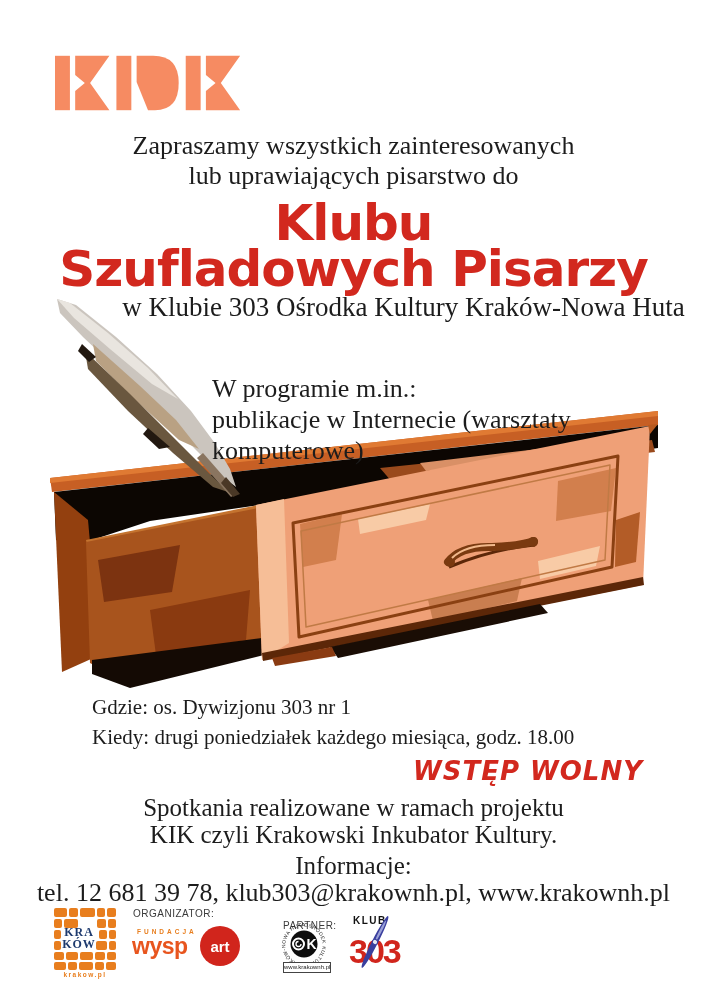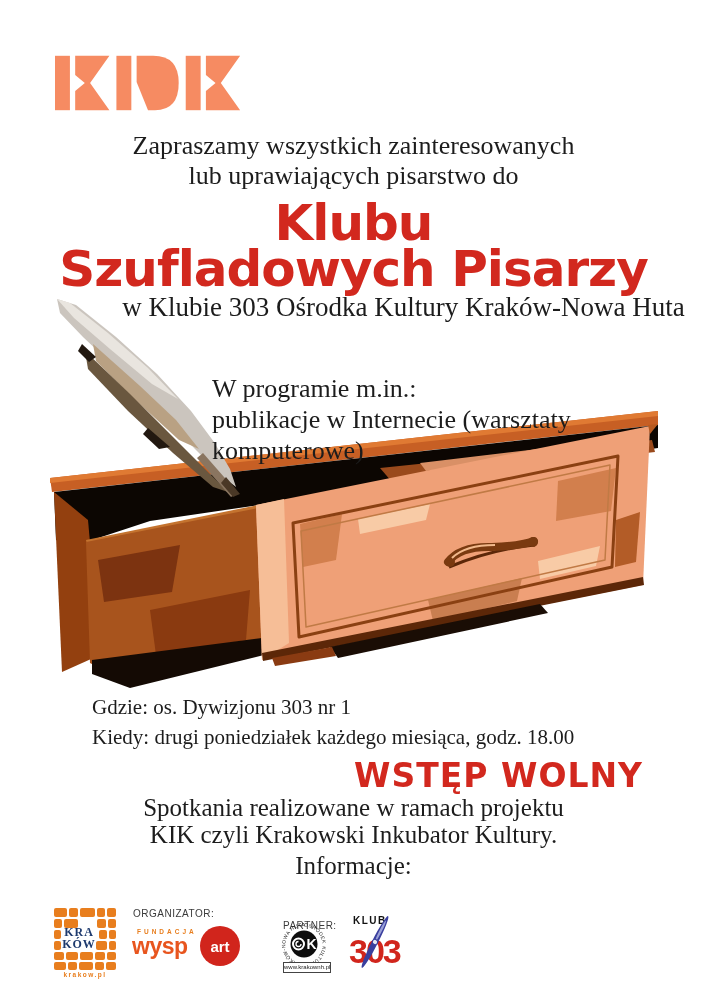--- a/index.html
+++ b/index.html
@@ -11,21 +11,21 @@
   
   .intro{top:131px;left:0;right:0;text-align:center;font-size:26px;line-height:30px;}
   
   .title{top:191px;left:0;right:0;text-align:center;margin:9px;
          font-family:"DejaVu Sans",sans-serif;font-weight:bold;font-size:50px;line-height:46px;
          letter-spacing:-1px;color:#d2281e;}
   .subtitle{top:292px;left:0;right:0;text-align:center;padding-left:100px;font-size:27px;}
   .program{top:337px;left:212px;font-size:26px;line-height:31px;margin-top:36px;}
   .where-when{top:692px;left:52px;font-size:21px;line-height:30px;margin-left:40px;}
   .free-entry{top:756px;right:64px;font-family:"DejaVu Sans",sans-serif;font-weight:bold;
-              font-size:33px;letter-spacing:1px;color:#d2281e;}
+              font-size:26px;letter-spacing:1px;color:#d2281e;font-style:italic;}
   .project{top:794px;left:0;right:0;text-align:center;font-size:25px;line-height:27px;}
   .info-heading{top:852px;left:0;right:0;text-align:center;font-size:25px;}
   .contact{top:878px;left:0;right:0;text-align:center;font-size:26px;}
   
   .lbl{font-family:"Liberation Sans",sans-serif;font-size:10px;letter-spacing:.5px;color:#3a3a3a;}
   .organizer-label{left:133px;top:908px;}
   .partner-label{left:283px;top:908px;margin-top:12px;}
   .krakow-logo{left:52px;top:906px;width:66px;height:66px;}
   .krakow-url{left:52px;top:971px;width:66px;text-align:center;
               font-family:"Liberation Sans",sans-serif;font-size:6.5px;letter-spacing:1.5px;
@@ -127,20 +127,21 @@
   </div>
 
   <div class="abs free-entry">WSTĘP WOLNY</div>
 
   <div class="abs info-heading">Informacje:</div>
 
   <div class="abs project">
     <div>Spotkania realizowane w ramach projektu</div>
     <div>KIK czyli Krakowski Inkubator Kultury.</div>
   </div>
+  <div class="abs contact">tel. 12 681 39 78, klub303@krakownh.pl, www.krakownh.pl</div>
 
   <svg class="abs krakow-logo" viewBox="0 0 66 66">
     <g fill="#E87E1E">
       <rect x="2" y="2" width="13" height="9" rx="2"></rect>
         <rect x="17" y="2" width="9" height="9" rx="2"></rect>
       <rect x="28" y="2" width="15" height="9" rx="2"></rect>
         <rect x="45" y="2" width="8" height="9" rx="2"></rect>
       <rect x="55" y="2" width="9" height="9" rx="2"></rect>
       <rect x="2" y="13" width="8" height="9" rx="2"></rect>
         <rect x="12" y="13" width="14" height="9" rx="2"></rect>

